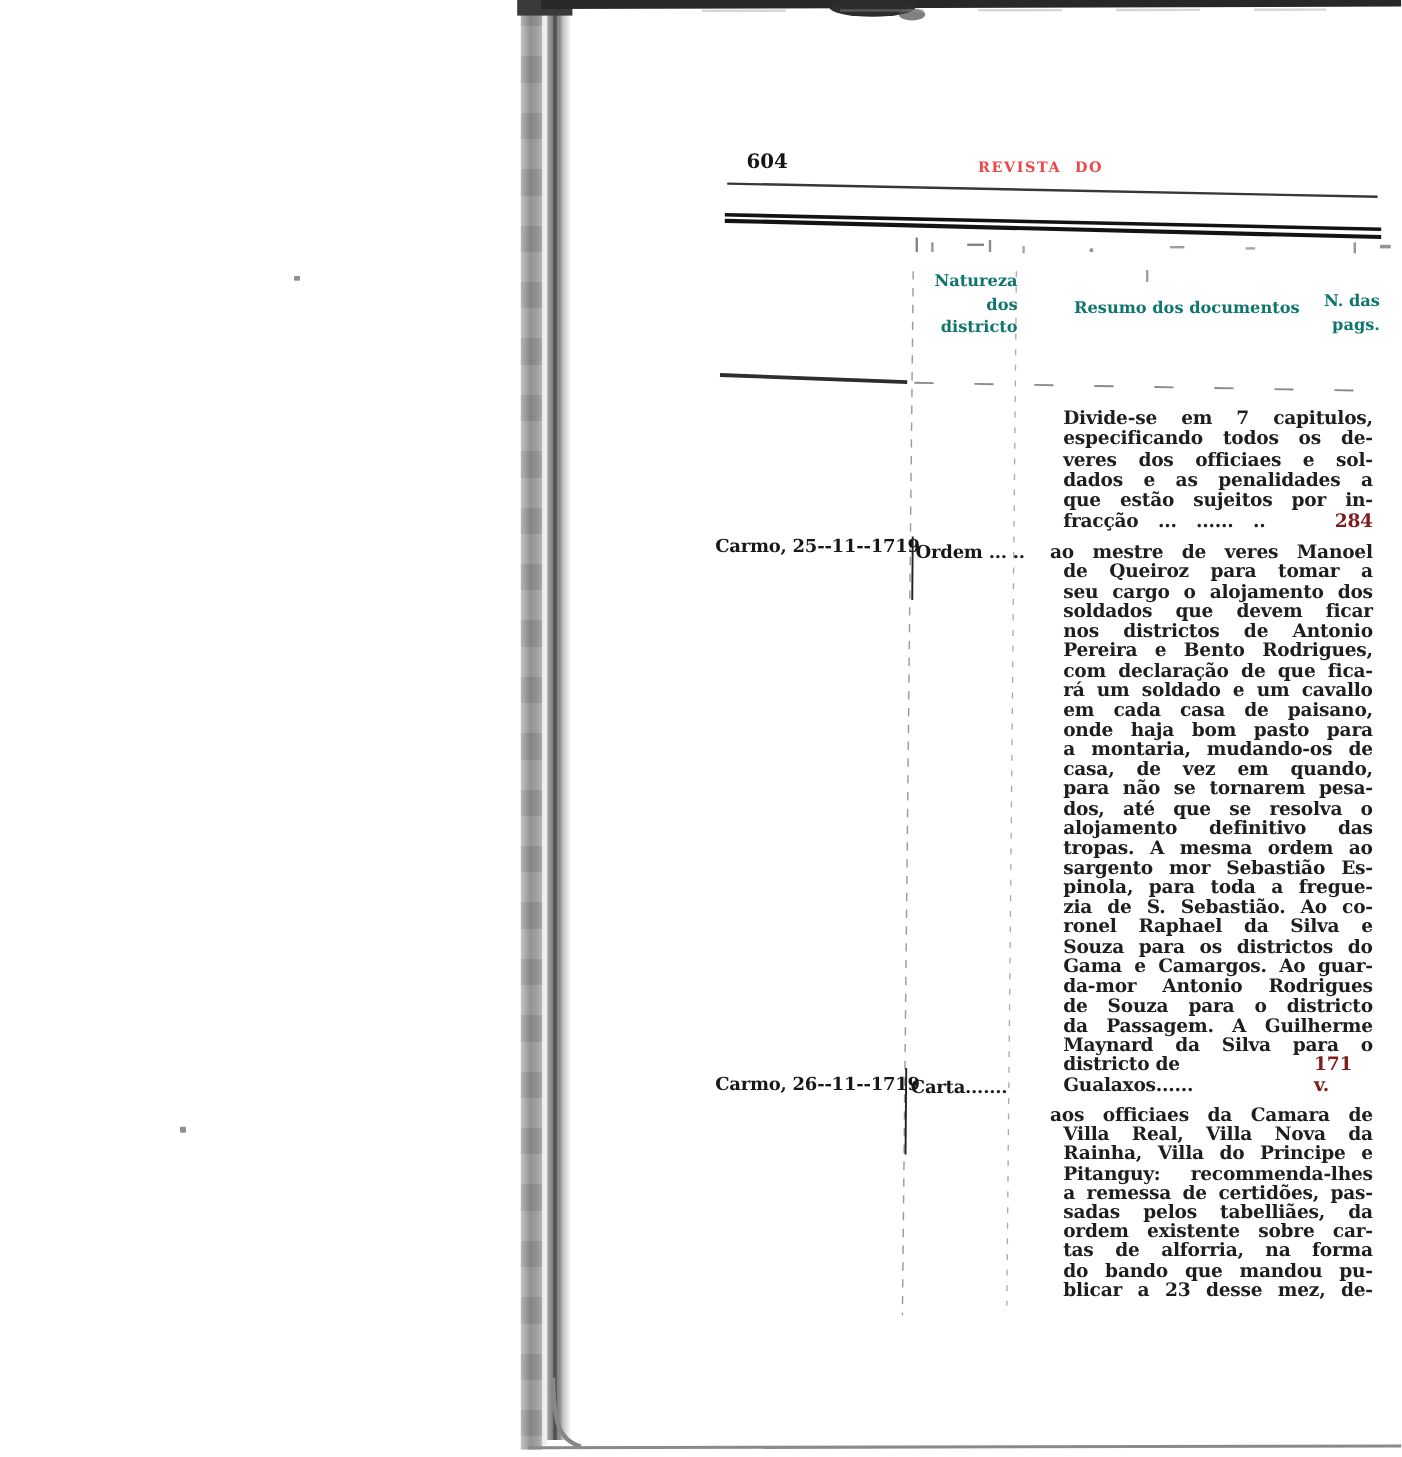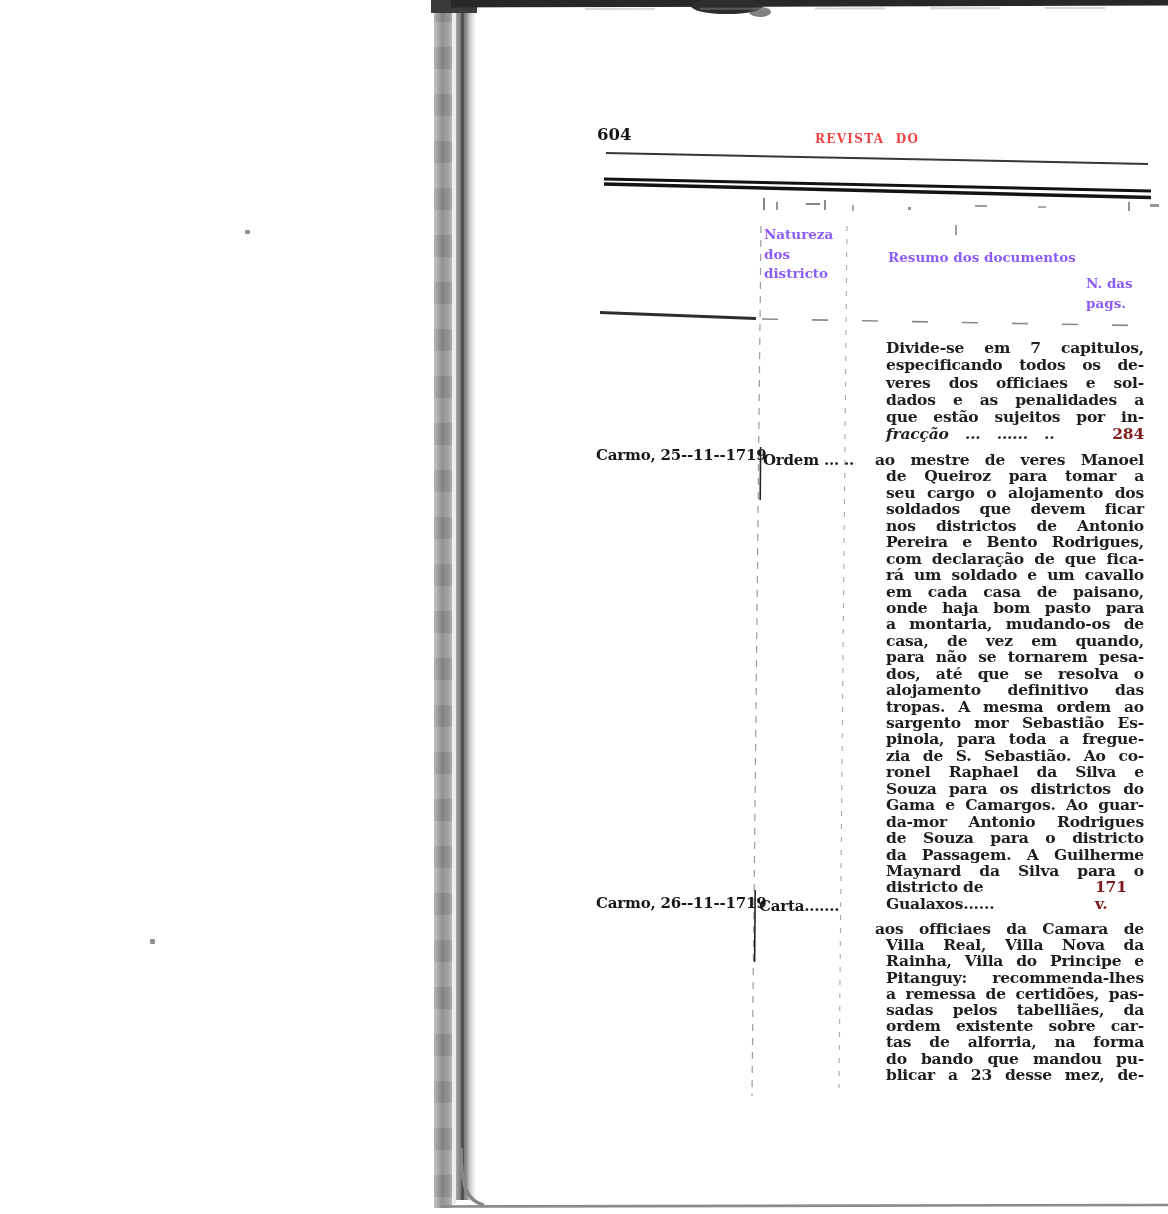--- a/index.html
+++ b/index.html
@@ -23,27 +23,27 @@
     background:linear-gradient(to right, rgba(150,150,150,0.5), rgba(255,255,255,0)); }
 
   
   .body-lines { position:absolute; font-weight:700; font-size:15.5px;
     letter-spacing:-0.2px; color:#1e1e1e; }
   .ln { height:var(--lh); line-height:var(--lh);
     text-align:justify; text-align-last:justify; text-justify:inter-word; }
   .ln.hang { margin-left:-11px; }
   .ln.pagline { display:flex; justify-content:space-between; text-align:left; text-align-last:auto; }
   .pag { color:#7f1d1d; }
-  .wide-dots { word-spacing:11px;font-style:italic; }
+  .wide-dots { word-spacing:11px; }
 
   .proc-title, .nat-title { position:absolute; font-weight:700; font-size:15px;
     letter-spacing:-0.2px; color:#181818; white-space:nowrap; }
 
   .colhead { position:absolute; font-weight:700; font-size:13.5px;
-    color:#8b5cf6; text-align:left; line-height:19.5px; }
+    color:#0f766e; text-align:right; line-height:19.5px; }
 
   .pageno { position:absolute; font-weight:700; font-size:16.5px; color:#161616; }
   .runtitle { position:absolute; font-weight:700; font-size:12px;
     letter-spacing:1.3px; word-spacing:6px; color:#ef4444; }
 
   .tick { position:absolute; background:#4f4f4f; }
   .speck { position:absolute; background:#8f8f8f; border-radius:1px; }
 </style>
 </head>
 <body>
@@ -73,30 +73,30 @@
 
     <line x1="761" y1="226" x2="752" y2="1096" stroke="#4a4a4a" stroke-width="1.2" opacity="0.55" stroke-dasharray="7 7"></line>
     <line x1="760.6" y1="447" x2="760.2" y2="500" stroke="#222222" stroke-width="1.6"></line>
     <line x1="755.2" y1="890" x2="754.6" y2="962" stroke="#222222" stroke-width="1.6"></line>
     <line x1="847" y1="226" x2="839" y2="1088" stroke="#565656" stroke-width="1.1" opacity="0.5" stroke-dasharray="5 8"></line>
 
     <path d="M461,1148 C461,1186 466,1200 484,1205.5" stroke="#878787" stroke-width="3.5" fill="none"></path>
     <line x1="440" y1="1206.5" x2="1168" y2="1205" stroke="#8a8a8a" stroke-width="2.6"></line>
   </svg>
 
-  <div class="pageno" style="left:597px; top:125px;">604</div>
+  <div class="pageno" style="left:622px; top:125px;">604</div>
   <div class="runtitle" style="left:815px; top:132px;">REVISTA DO</div>
 
   <div class="colhead" style="left:764px; top:225px; width:84px;">
     <div>Natureza</div>
     <div>dos</div>
     <div>districto</div>
   </div>
   <div class="colhead" style="left:888px; top:248px; width:195px;">Resumo dos documentos</div>
-  <div class="colhead" style="left:1086px; top:242px; width:64px;margin-top:32px;">
+  <div class="colhead" style="left:1086px; top:242px; width:64px;">
     <div>N. das</div>
     <div>pags.</div>
   </div>
 
   <div class="body-lines" style="left:886px; top:339px; width:258px; --lh:17.3px;">
       <div class="ln">Divide-se em 7 capitulos,</div>
       <div class="ln">especificando todos os de-</div>
       <div class="ln">veres dos officiaes e sol-</div>
       <div class="ln">dados e as penalidades a</div>
       <div class="ln">que estão sujeitos por in-</div>

